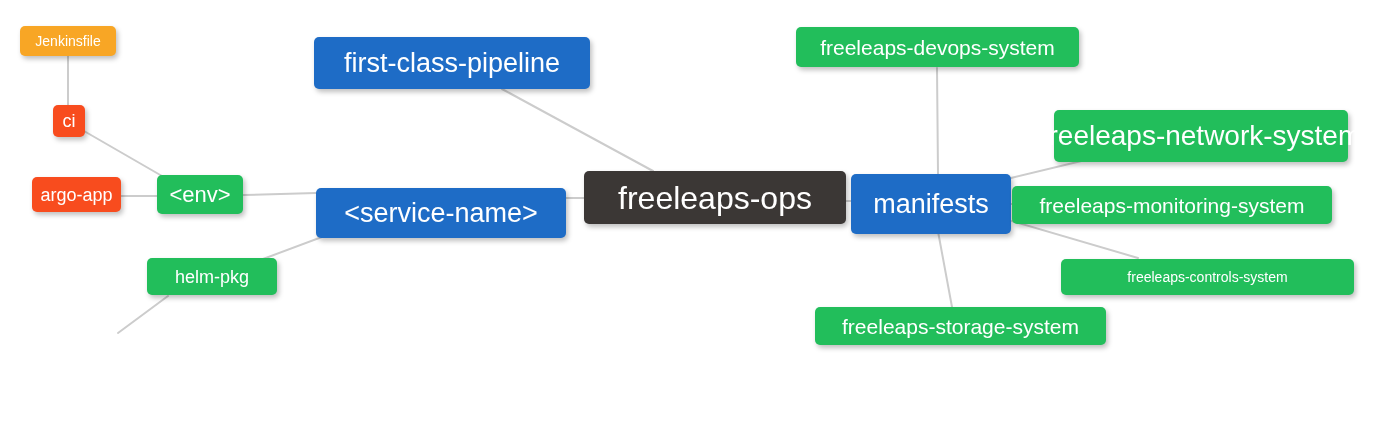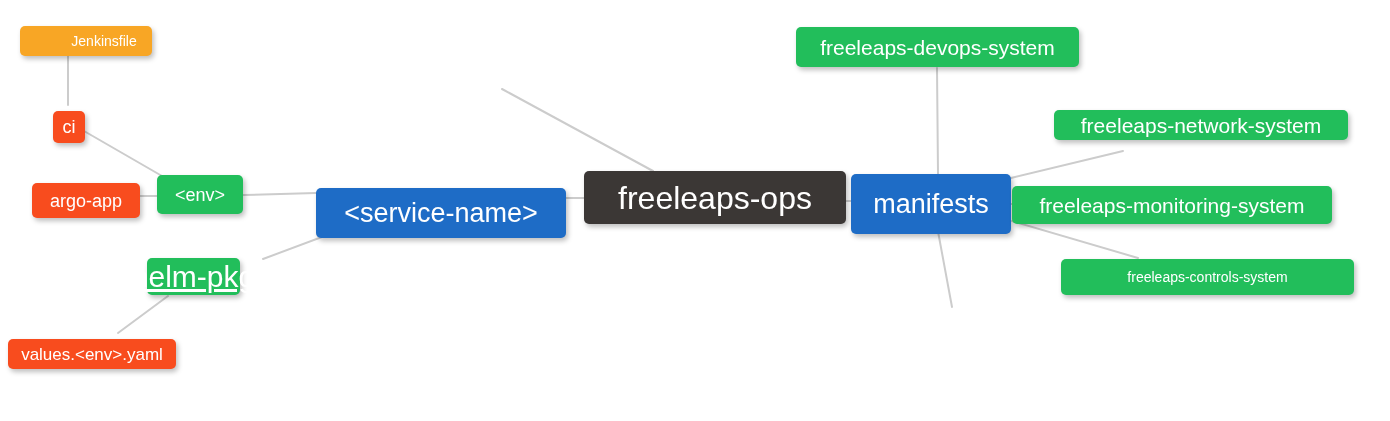--- a/index.html
+++ b/index.html
@@ -33,35 +33,35 @@
     color: var(--text-color, #fff);
     border-radius: 5px;
     box-shadow: 2px 3px 5px rgba(0,0,0,0.25);
     white-space: nowrap;
     cursor: default;
     line-height: 1;
   }
   .root  { background: var(--root-bg, #3B3735); }
   .lvl1  { background: var(--level1-bg, #1E6CC6); }
   .lvl2  { background: var(--level2-bg, #22BE5B); }
-  .lvl3  { background: var(--level3-bg, #F84C1E); margin-top: 6px; }
+  .lvl3  { background: var(--level3-bg, #F84C1E); }
   .lvl4  { background: var(--level4-bg, #F8A625); }
 
-  #n-jenkinsfile { left: 20px;   top: 26px;  width: 96px;  height: 30px; font-size: 14px; padding-left: 36px; }
+  #n-jenkinsfile { left: 20px;   top: 26px;  width: 96px;  height: 30px; font-size: 14px; }
   #n-ci          { left: 53px;   top: 105px; width: 32px;  height: 32px; font-size: 18px; }
-  #n-argo-app    { left: 32px;   top: 177px; width: 108px;  height: 35px; font-size: 18px; }
-  #n-env         { left: 157px;  top: 175px; width: 86px;  height: 39px; font-size: 18px; }
-  #n-helm-pkg    { left: 147px;  top: 258px; width: 93px; height: 37px; font-size: 30px; text-decoration: underline; }
+  #n-argo-app    { left: 32px;   top: 177px; width: 89px;  height: 35px; font-size: 18px; }
+  #n-env         { left: 157px;  top: 175px; width: 86px;  height: 39px; font-size: 22px; }
+  #n-helm-pkg    { left: 147px;  top: 258px; width: 130px; height: 37px; font-size: 18px; }
   #n-values      { left: 8px;    top: 333px; width: 168px; height: 30px; font-size: 17px; }
   #n-pipeline    { left: 314px;  top: 37px;  width: 276px; height: 52px; font-size: 27px; }
   #n-service     { left: 316px;  top: 172px; width: 250px; height: 50px; font-size: 27px; margin-top: 16px; }
   #n-root        { left: 584px;  top: 171px; width: 262px; height: 53px; font-size: 32px; }
   #n-manifests   { left: 851px;  top: 174px; width: 160px; height: 60px; font-size: 27px; }
   #n-devops      { left: 796px;  top: 27px;  width: 283px; height: 40px; font-size: 21px; }
-  #n-network     { left: 1054px; top: 110px; width: 294px; height: 30px; font-size: 21px; }
+  #n-network     { left: 1054px; top: 110px; width: 294px; height: 52px; font-size: 28px; }
   #n-monitoring  { left: 1012px; top: 186px; width: 320px; height: 38px; font-size: 21px; }
   #n-controls    { left: 1061px; top: 259px; width: 293px; height: 36px; font-size: 14px; }
   #n-storage     { left: 815px;  top: 307px; width: 291px; height: 38px; font-size: 21px; }
 </style>
 </head>
 <body>
 
 <div id="canvas">
 
   <svg id="edges" viewBox="0 0 1390 421" xmlns="http://www.w3.org/2000/svg">
@@ -79,22 +79,23 @@
     <line x1="1011" y1="204" x2="1052" y2="203"></line>
     <line x1="1012" y1="221" x2="1138" y2="258"></line>
     <line x1="937" y1="226" x2="952" y2="307"></line>
   </svg>
 
   <div class="node lvl4" id="n-jenkinsfile">Jenkinsfile</div>
   <div class="node lvl3" id="n-ci">ci</div>
   <div class="node lvl3" id="n-argo-app">argo-app</div>
   <div class="node lvl2" id="n-env">&lt;env&gt;</div>
   <div class="node lvl2" id="n-helm-pkg">helm-pkg</div>
-  <div class="node lvl3" id="n-values">values.&lt;env&gt;.yaml</div>
+  <div class="node lvl1" id="n-pipeline">first-class-pipeline</div>
   <div class="node lvl1" id="n-service">&lt;service-name&gt;</div>
   <div class="node root" id="n-root">freeleaps-ops</div>
   <div class="node lvl1" id="n-manifests">manifests</div>
   <div class="node lvl2" id="n-devops">freeleaps-devops-system</div>
   <div class="node lvl2" id="n-network">freeleaps-network-system</div>
   <div class="node lvl2" id="n-monitoring">freeleaps-monitoring-system</div>
   <div class="node lvl2" id="n-controls">freeleaps-controls-system</div>
+  <div class="node lvl2" id="n-storage">freeleaps-storage-system</div>
 
 </div>
 
 </body></html>

